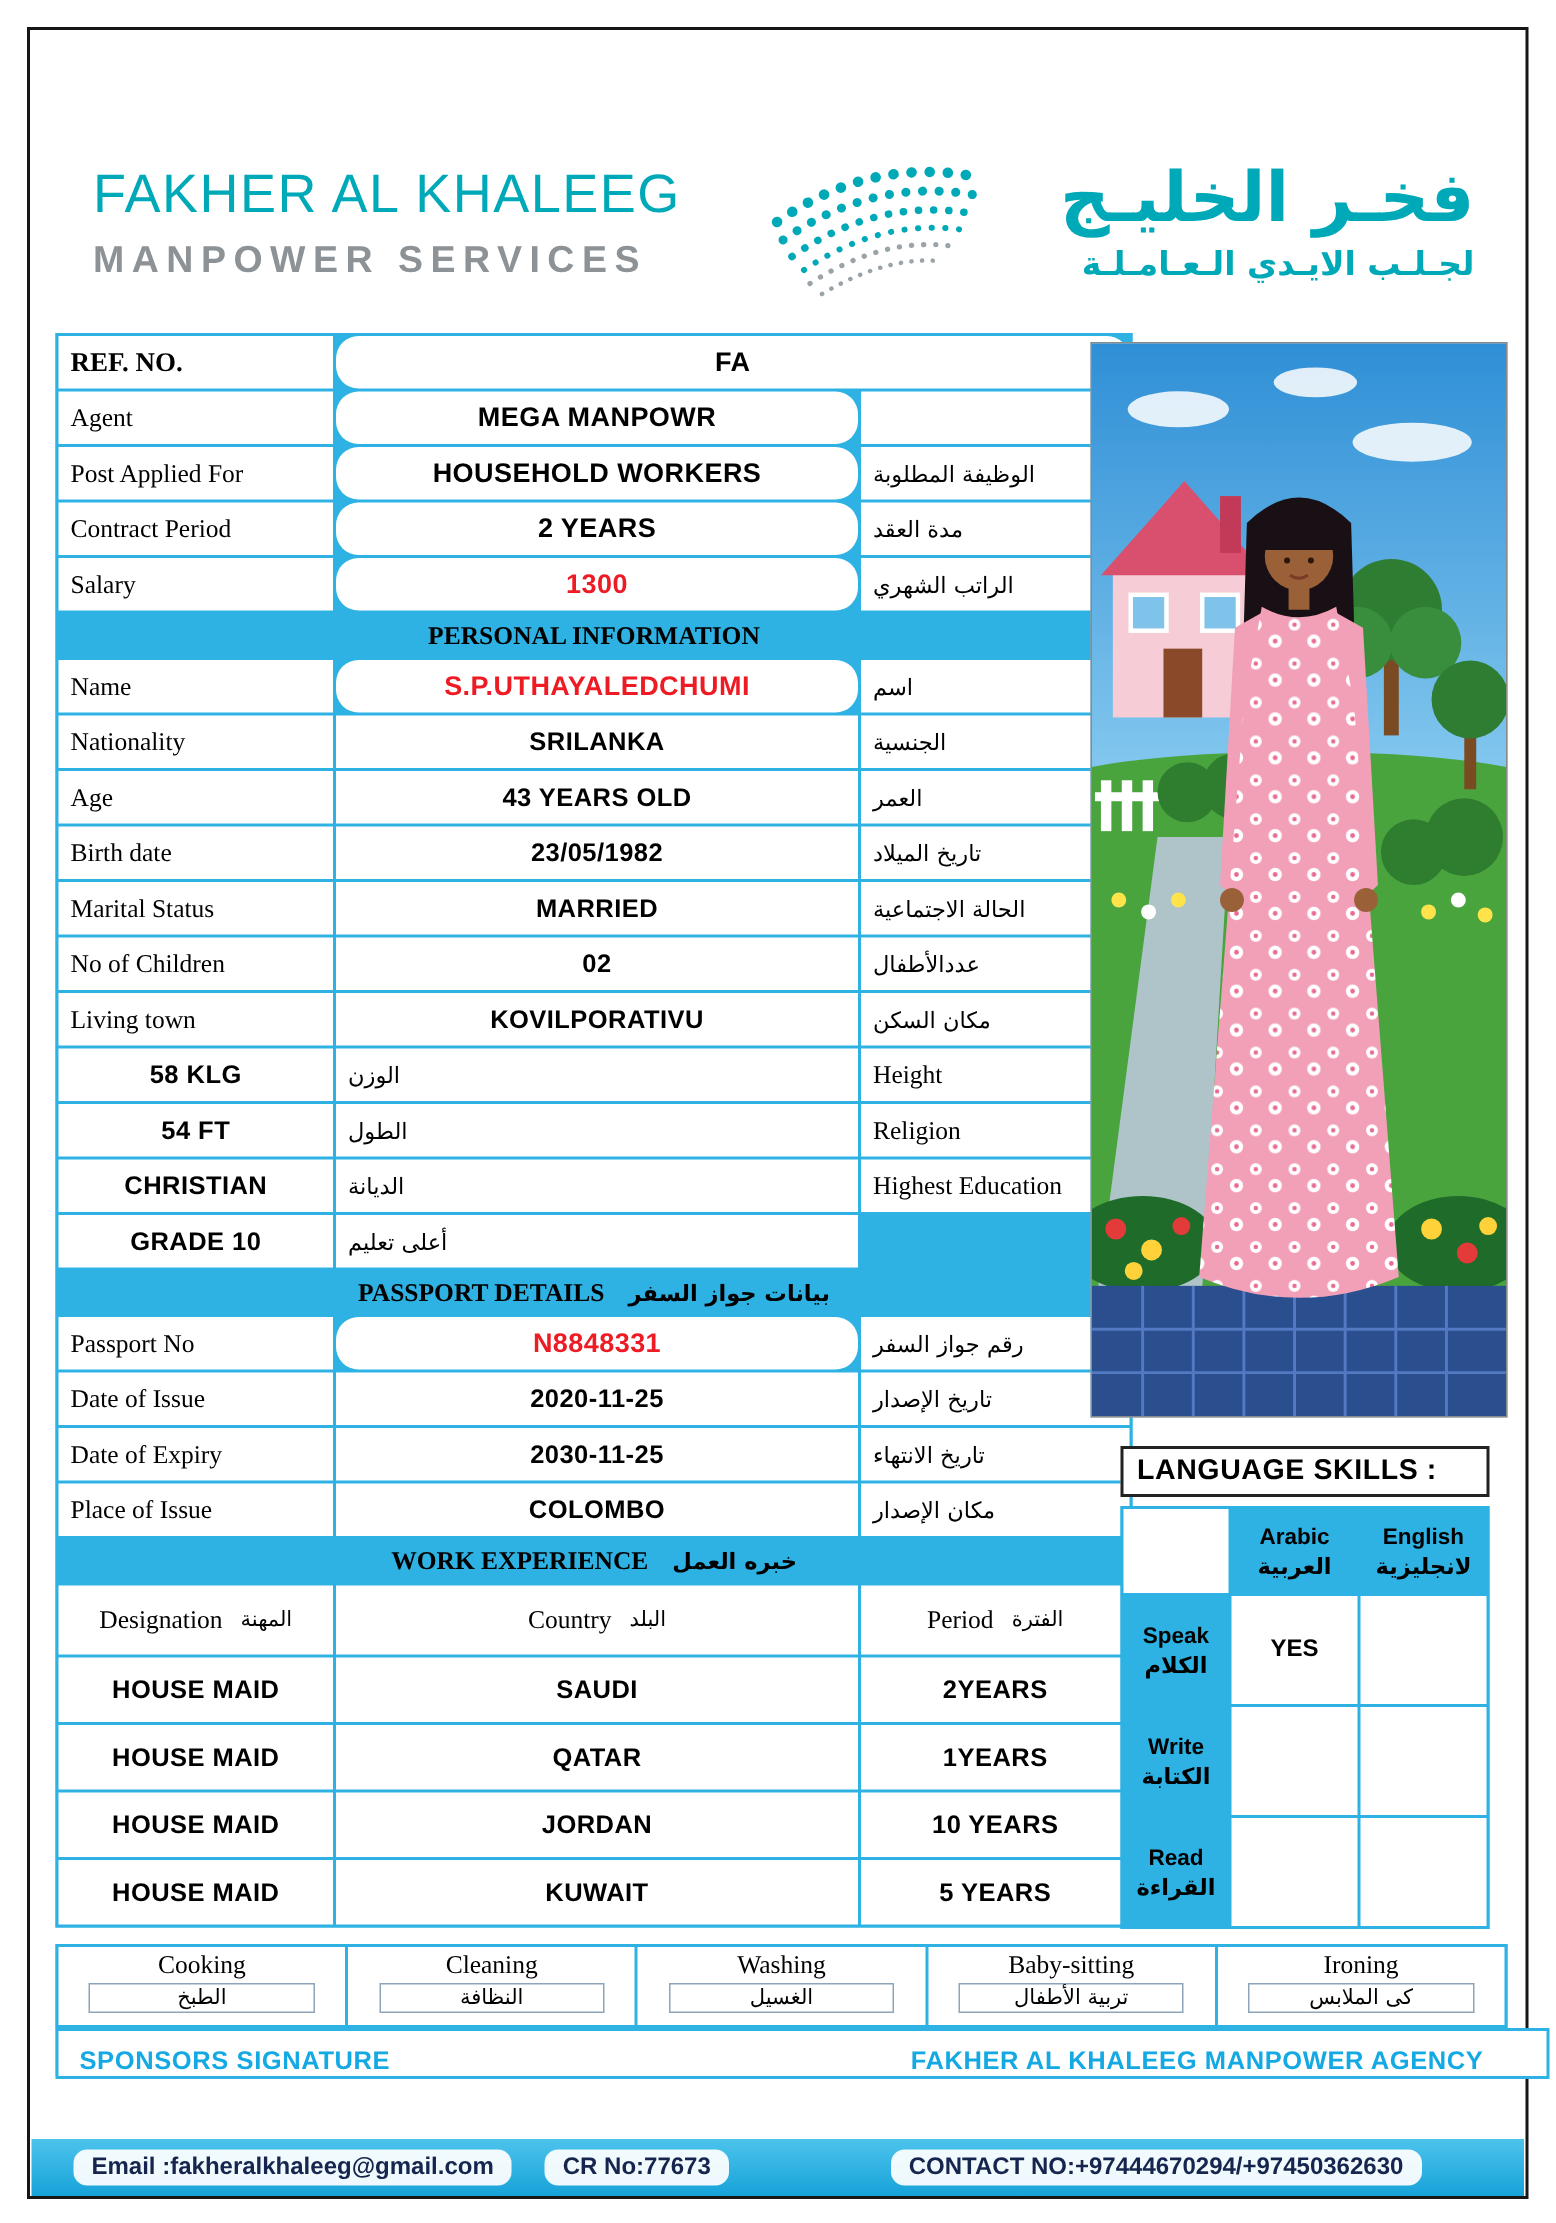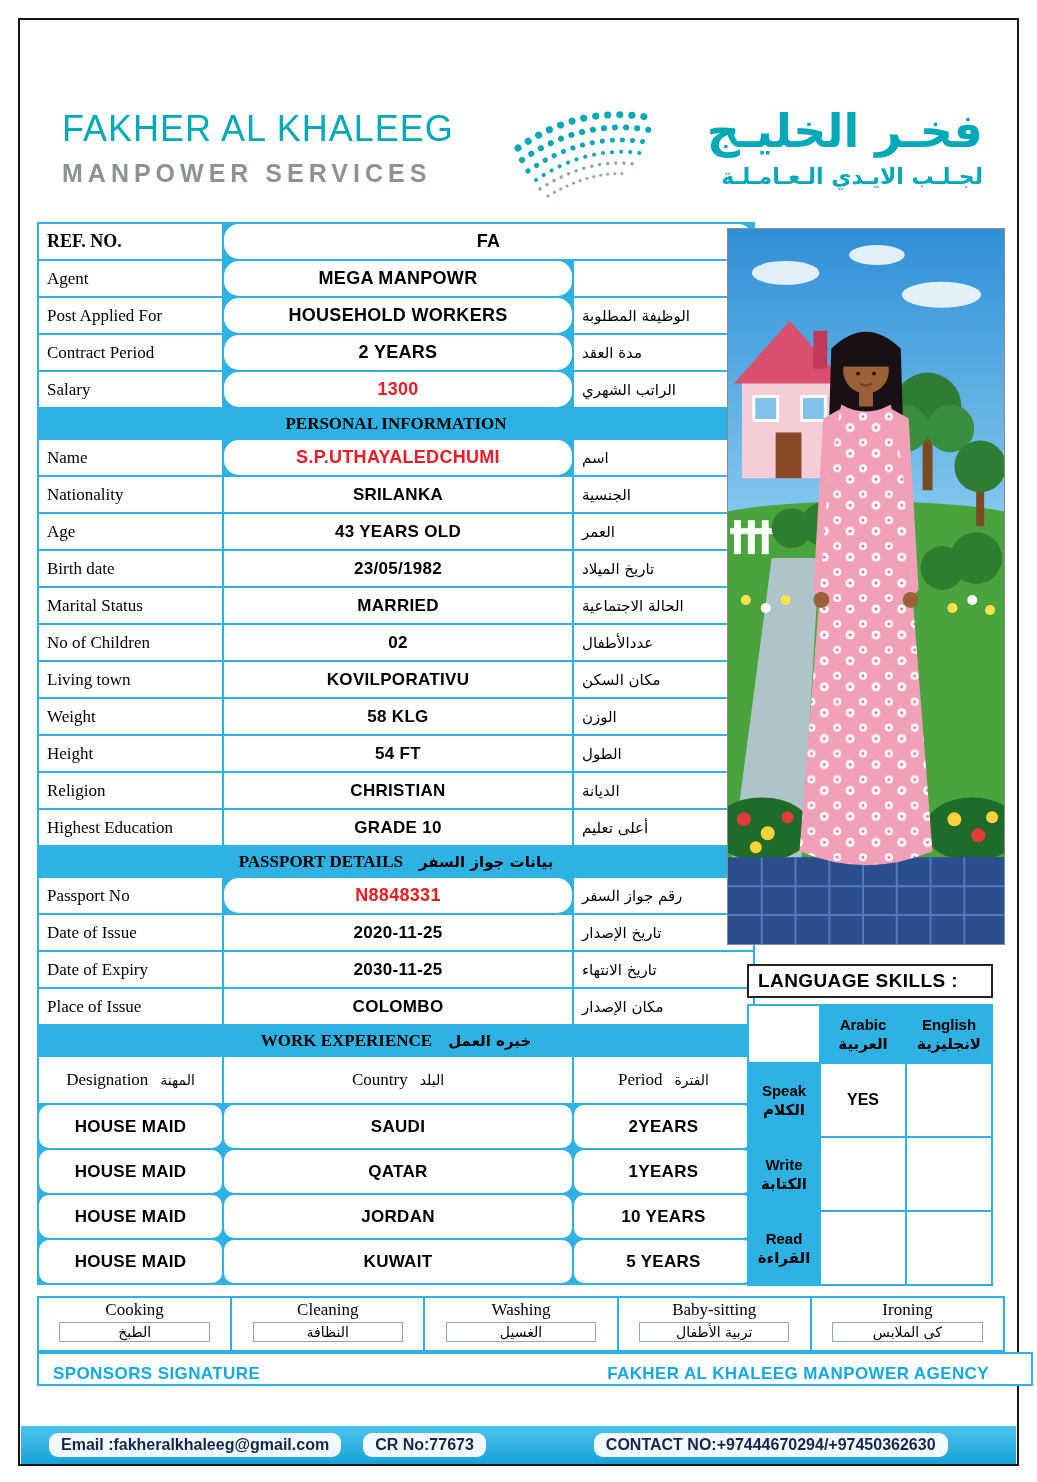--- a/index.html
+++ b/index.html
@@ -30,21 +30,21 @@
   .c.val.big{font-size:18px;border-radius:15px;}
   .c.ar{justify-content:flex-end;direction:rtl;font-family:"DejaVu Sans",sans-serif;font-size:15px;}
   .c.red{color:var(--red,#ed1c24);}
   .span2{grid-column:2/4;}
   .sec{grid-column:1/4;background:var(--accent,#2eb2e4);display:flex;align-items:center;justify-content:center;
     gap:16px;min-height:29px;font-family:"Liberation Serif",serif;font-weight:700;font-size:17px;}
   .sec .ar-part{font-family:"DejaVu Sans",sans-serif;font-size:15px;font-weight:700;direction:rtl;}
   .exph{min-height:46px;justify-content:center;gap:12px;}
   .exph .hen{font-family:"Liberation Serif",serif;font-size:17px;}
   .exph .har{font-family:"DejaVu Sans",sans-serif;font-size:14px;direction:rtl;}
-  .expr{min-height:43px;font-size:19px;border-radius:10px;}
+  .expr{min-height:43px;font-size:19px;}
 
   
   .photo{position:absolute;left:727px;top:228px;width:278px;height:717px;border:1px solid #8a8a8a;background:#7cc4ee;}
   .photo svg{display:block;width:100%;height:100%;}
 
   
   .lang-title{position:absolute;left:747px;top:964px;width:246px;height:34px;border:2px solid #222;
     display:flex;align-items:center;padding-left:9px;font-weight:700;font-size:19px;letter-spacing:.4px;background:#fff;}
   .lang-table{position:absolute;left:747px;top:1004px;width:246px;display:grid;
     grid-template-columns:70px 1fr 1fr;gap:2px;background:var(--accent,#2eb2e4);border:2px solid var(--accent,#2eb2e4);}
@@ -156,21 +156,20 @@
     <div class="c ar">الحالة الاجتماعية</div>
 
     <div class="c lab">No of Children</div>
     <div class="c val">02</div>
     <div class="c ar">عددالأطفال</div>
 
     <div class="c lab">Living town</div>
     <div class="c val">KOVILPORATIVU</div>
     <div class="c ar">مكان السكن</div>
 
-    <div class="c lab">Weight</div>
     <div class="c val">58 KLG</div>
     <div class="c ar">الوزن</div>
 
     <div class="c lab">Height</div>
     <div class="c val">54 FT</div>
     <div class="c ar">الطول</div>
 
     <div class="c lab">Religion</div>
     <div class="c val">CHRISTIAN</div>
     <div class="c ar">الديانة</div>

